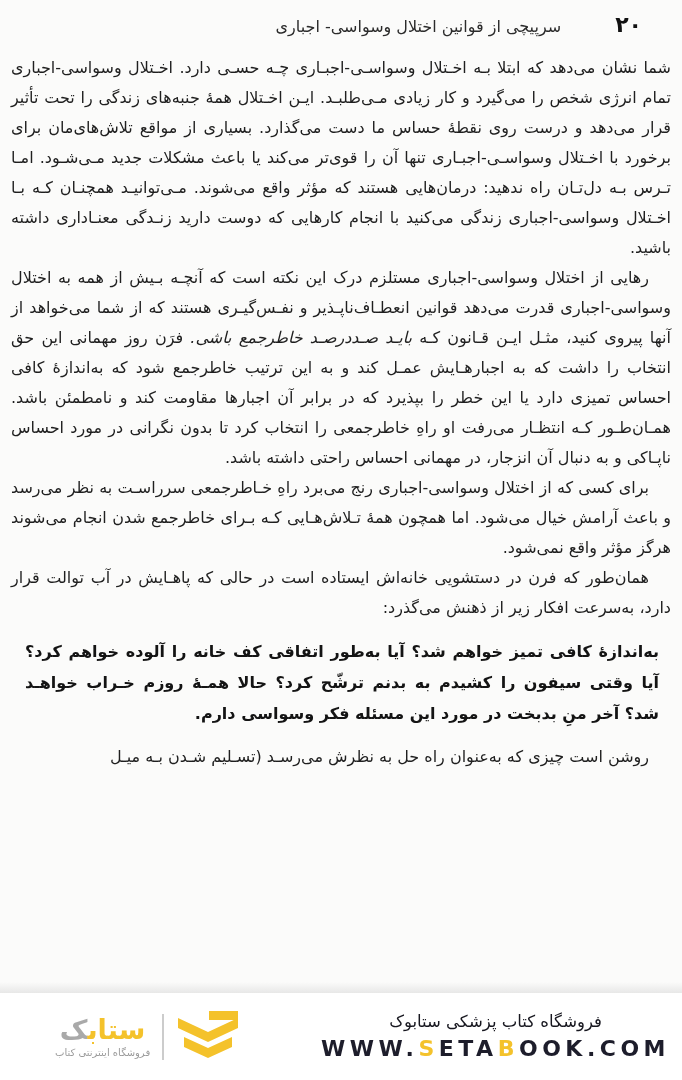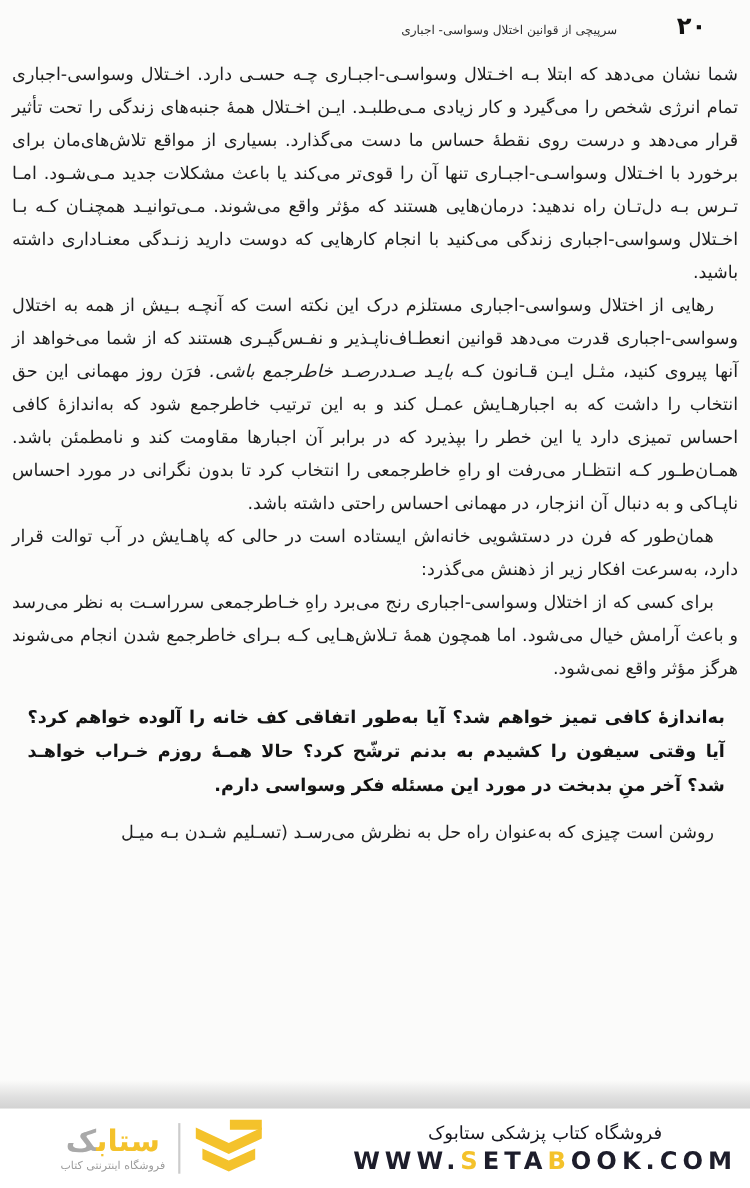--- a/index.html
+++ b/index.html
@@ -10,38 +10,38 @@
   .screen { width: 682px; height: 1080px; position: relative; background: #fbfbfa; }
 
   
   .page { position: absolute; top: 0; left: 0; right: 0; height: 1008px;
           background: #fbfbfa; overflow: hidden; }
 
   .page-header { direction: rtl; display: flex; align-items: baseline;
                  padding: 12px 40px 0 10px; }
   .page-number { font-size: 22px; font-weight: bold; color: #111;
                  margin-left: 54px; letter-spacing: 1px; }
-  .running-title { font-size: 11px; color: #2b2b2b; }
+  .running-title { font-size: 16px; color: #2b2b2b; }
 
   .body-text { direction: rtl; text-align: justify; padding: 16px 11px 0 11px;
                font-size: 16px; line-height: 30px; color: #1f1f1f; }
   .body-text p { margin: 0; }
   .body-text p.indent { text-indent: 22px; }
   .italic { font-style: italic; }
 
   .quote-block { direction: rtl; text-align: justify; font-weight: 700;
                  font-size: 16px; line-height: 31px; color: #141414;
                  margin: 13px 12px 13px 14px; }
 
   .page-fade { position: absolute; left: 0; right: 0; bottom: 0; height: 26px;
                background: linear-gradient(180deg, rgba(214,214,214,0) 0%,
                             rgba(214,214,214,0.75) 60%, #d2d2d2 100%); }
 
   
-  .footer { position: absolute; left: 0; right: 0; bottom: 0; height: 72px;
+  .footer { position: absolute; left: 0; right: 0; bottom: 0; height: 87px;
             background: #ffffff; display: flex; align-items: center;
             justify-content: space-between; padding: 0 12px 0 55px; }
 
   .logo-group { display: flex; align-items: center; height: 56px; }
   .wordmark-block { text-align: center; margin-right: 10px; }
   .wordmark { direction: rtl; font-size: 27px; font-weight: bold; line-height: 30px; }
   .wm-main { color: var(--yellow); }
   .wm-end  { color: #a9a9a9; }
   .logo-tagline { font-size: 10px; color: #9b9b9b; margin-top: 2px; direction: rtl; }
   .logo-divider { width: 2px; height: 46px; background: #cccccc; margin: 0 12px 0 2px; }
@@ -66,24 +66,24 @@
       <span class="page-number">۲۰</span>
       <span class="running-title">سرپیچی از قوانین اختلال وسواسی- اجباری</span>
     </div>
 
     <div class="body-text">
       <p>
         <span>شما نشان می‌دهد که ابتلا بـه اخـتلال وسواسـی-اجبـاری چـه حسـی دارد. اخـتلال وسواسی-اجباری تمام انرژی شخص را می‌گیرد و کار زیادی مـی‌طلبـد. ایـن اخـتلال همهٔ جنبه‌های زندگی را تحت تأثیر قرار می‌دهد و درست روی نقطهٔ حساس ما دست می‌گذارد. بسیاری از مواقع تلاش‌های‌مان برای برخورد با اخـتلال وسواسـی-اجبـاری تنها آن را قوی‌تر می‌کند یا باعث مشکلات جدید مـی‌شـود. امـا تـرس بـه دل‌تـان راه ندهید: درمان‌هایی هستند که مؤثر واقع می‌شوند. مـی‌توانیـد همچنـان کـه بـا اخـتلال وسواسی-اجباری زندگی می‌کنید با انجام کارهایی که دوست دارید زنـدگی معنـاداری داشته باشید.</span>
       </p>
       <p class="indent"><span>رهایی از اختلال وسواسی-اجباری مستلزم درک این نکته است که آنچـه بـیش از همه به اختلال وسواسی-اجباری قدرت می‌دهد قوانین انعطـاف‌ناپـذیر و نفـس‌گیـری هستند که از شما می‌خواهد از آنها پیروی کنید، مثـل ایـن قـانون کـه </span><span class="italic">بایـد صـددرصـد خاطرجمع باشی.</span><span> فرَن روز مهمانی این حق انتخاب را داشت که به اجبارهـایش عمـل کند و به این ترتیب خاطرجمع شود که به‌اندازهٔ کافی احساس تمیزی دارد یا این خطر را بپذیرد که در برابر آن اجبارها مقاومت کند و نامطمئن باشد. همـان‌طـور کـه انتظـار می‌رفت او راهِ خاطرجمعی را انتخاب کرد تا بدون نگرانی در مورد احساس ناپـاکی و به دنبال آن انزجار، در مهمانی احساس راحتی داشته باشد.</span></p>
       <p class="indent">
-        <span>همان‌طور که فرن در دستشویی خانه‌اش ایستاده است در حالی که پاهـایش در آب توالت قرار دارد، به‌سرعت افکار زیر از ذهنش می‌گذرد:</span>
+        <span>برای کسی که از اختلال وسواسی-اجباری رنج می‌برد راهِ خـاطرجمعی سرراسـت به نظر می‌رسد و باعث آرامش خیال می‌شود. اما همچون همهٔ تـلاش‌هـایی کـه بـرای خاطرجمع شدن انجام می‌شوند هرگز مؤثر واقع نمی‌شود.</span>
       </p>
       <p class="indent">
-        <span>برای کسی که از اختلال وسواسی-اجباری رنج می‌برد راهِ خـاطرجمعی سرراسـت به نظر می‌رسد و باعث آرامش خیال می‌شود. اما همچون همهٔ تـلاش‌هـایی کـه بـرای خاطرجمع شدن انجام می‌شوند هرگز مؤثر واقع نمی‌شود.</span>
+        <span>همان‌طور که فرن در دستشویی خانه‌اش ایستاده است در حالی که پاهـایش در آب توالت قرار دارد، به‌سرعت افکار زیر از ذهنش می‌گذرد:</span>
       </p>
       <div class="quote-block">به‌اندازهٔ کافی تمیز خواهم شد؟ آیا به‌طور اتفاقی کف خانه را آلوده خواهم کرد؟ آیا وقتی سیفون را کشیدم به بدنم ترشّح کرد؟ حالا همـهٔ روزم خـراب خواهـد شد؟ آخر منِ بدبخت در مورد این مسئله فکر وسواسی دارم.</div>
       <p class="indent">
         <span>روشن است چیزی که به‌عنوان راه حل به نظرش می‌رسـد (تسـلیم شـدن بـه میـل</span>
       </p>
     </div>
 
     <div class="page-fade"></div>
   </div>
 

